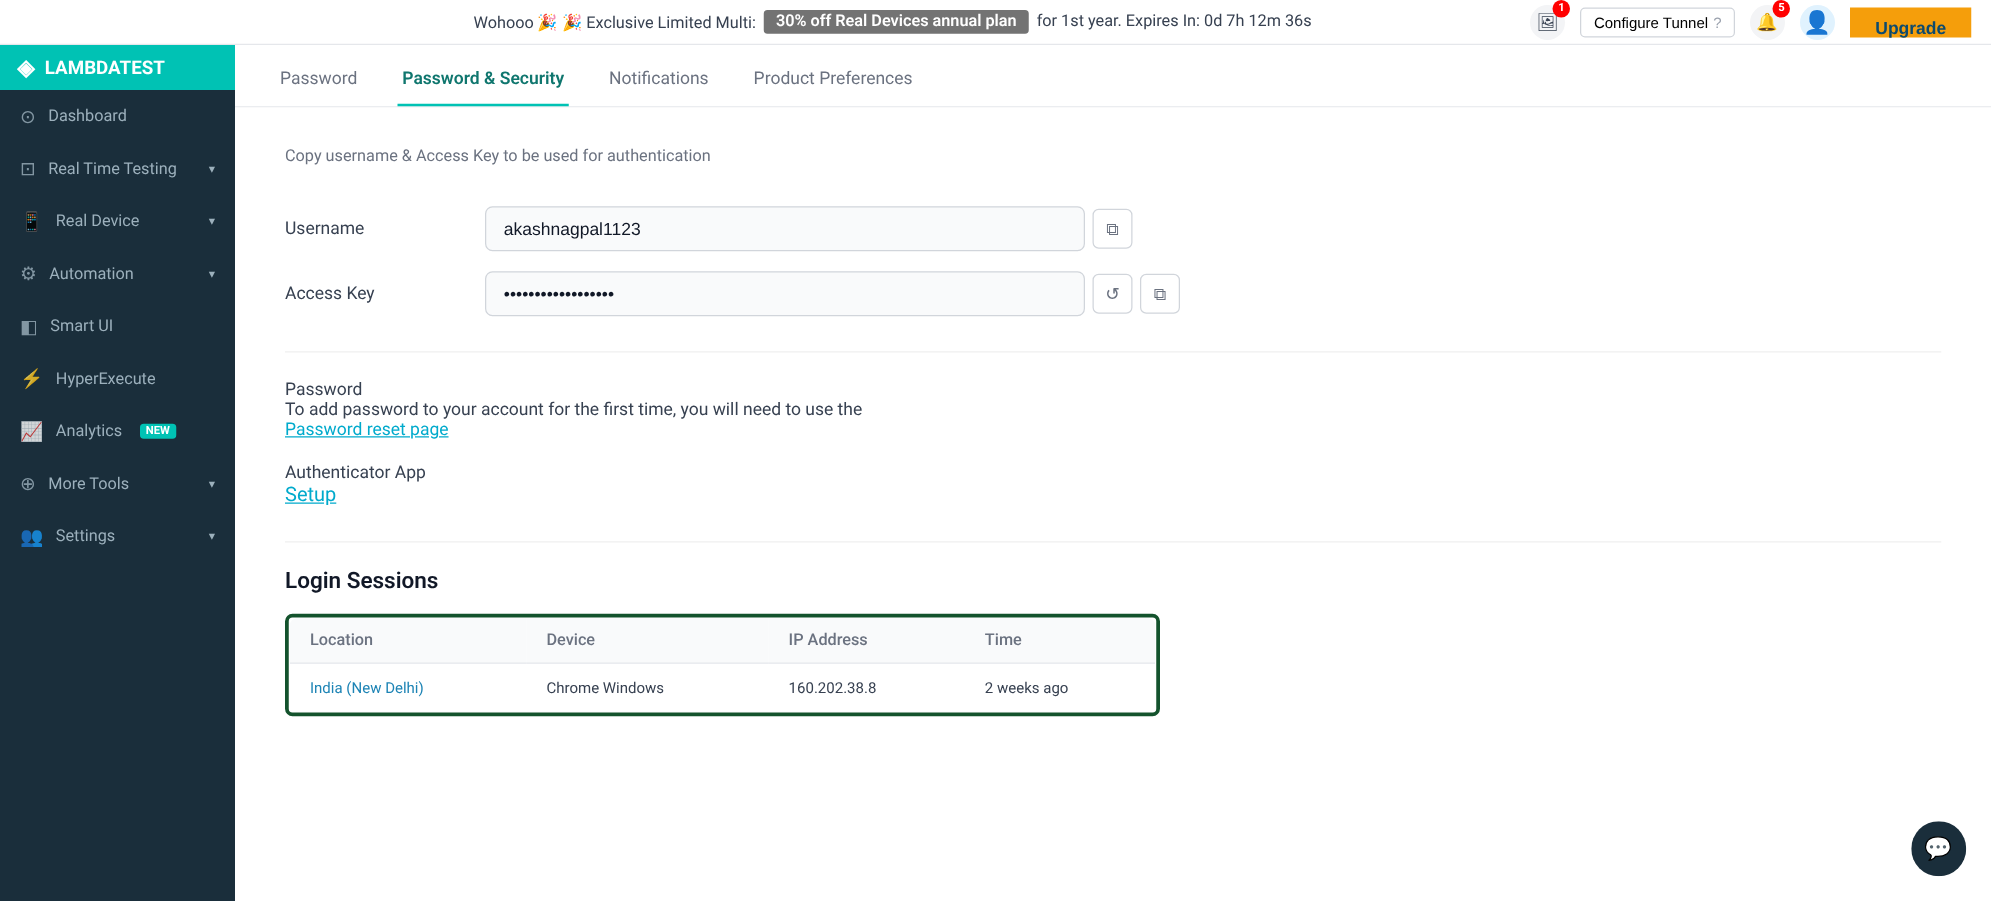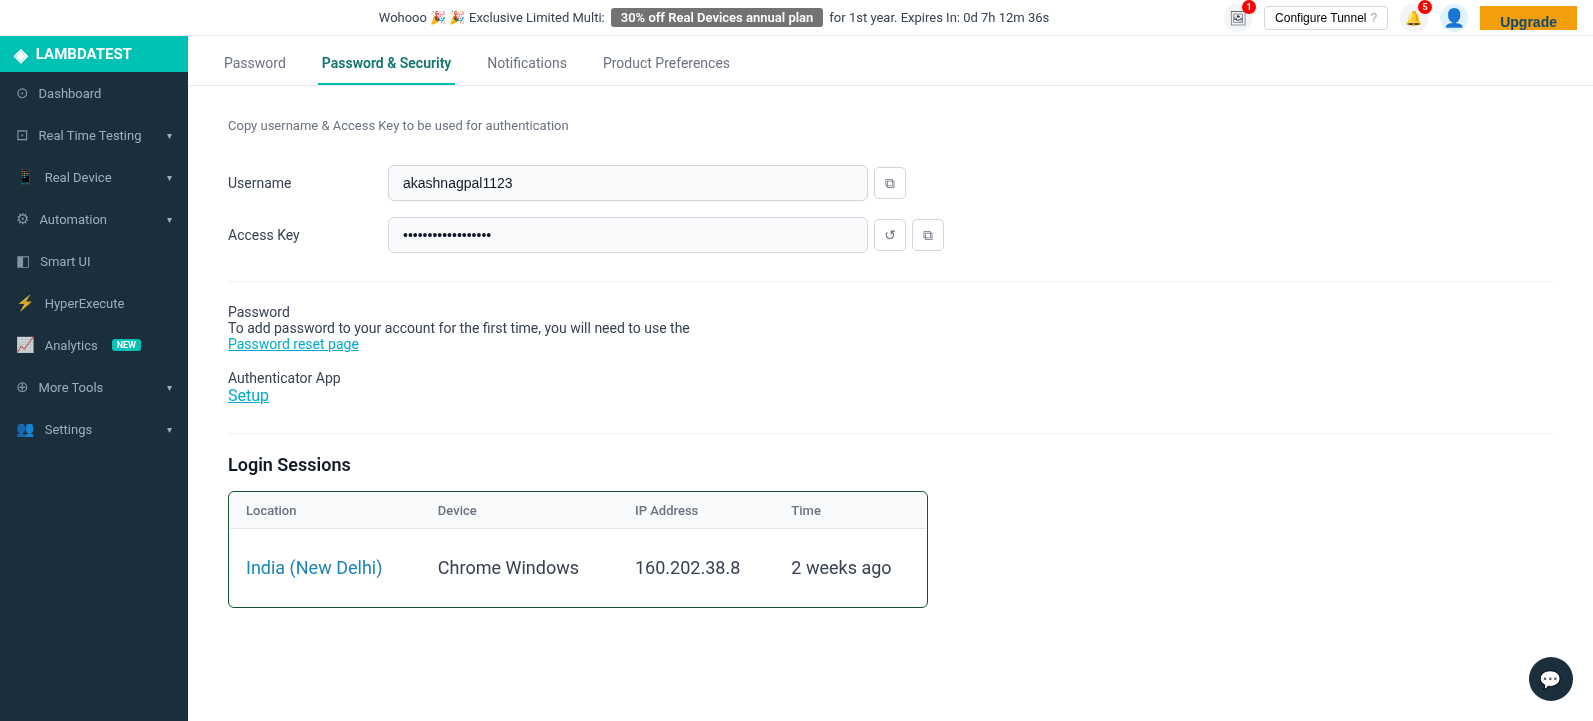--- a/index.html
+++ b/index.html
@@ -169,26 +169,26 @@
     .sessions-table {
       width: 100%; border-collapse: collapse;
       border: 1px solid #e5e7eb; border-radius: 6px; overflow: hidden;
     }
     .sessions-table th {
       background: #f9fafb; padding: 10px 16px;
       text-align: left; font-size: 13px; font-weight: 500; color: #6b7280;
       border-bottom: 1px solid #e5e7eb;
     }
     .sessions-table td {
-      padding: 28px 16px; font-size: 18px; color: #374151;
+      padding: 12px 16px; font-size: 12px; color: #374151;
       border-bottom: 1px solid #f3f4f6;
     }
     .sessions-table td.location-cell { color: #1d84b5; }
     .sessions-table-wrap {
-      border: 1px solid #14532d; border-radius: 6px; overflow: hidden;
+      border: 3px solid #14532d; border-radius: 6px; overflow: hidden;
       max-width: 700px;
     }
 
     .chat-btn {
       position: fixed; bottom: 20px; right: 20px;
       width: 44px; height: 44px; background: #1a2e3b;
       border-radius: 50%; display: flex; align-items: center; justify-content: center;
       cursor: pointer; color: #fff; font-size: 18px;
     }
   </style>

